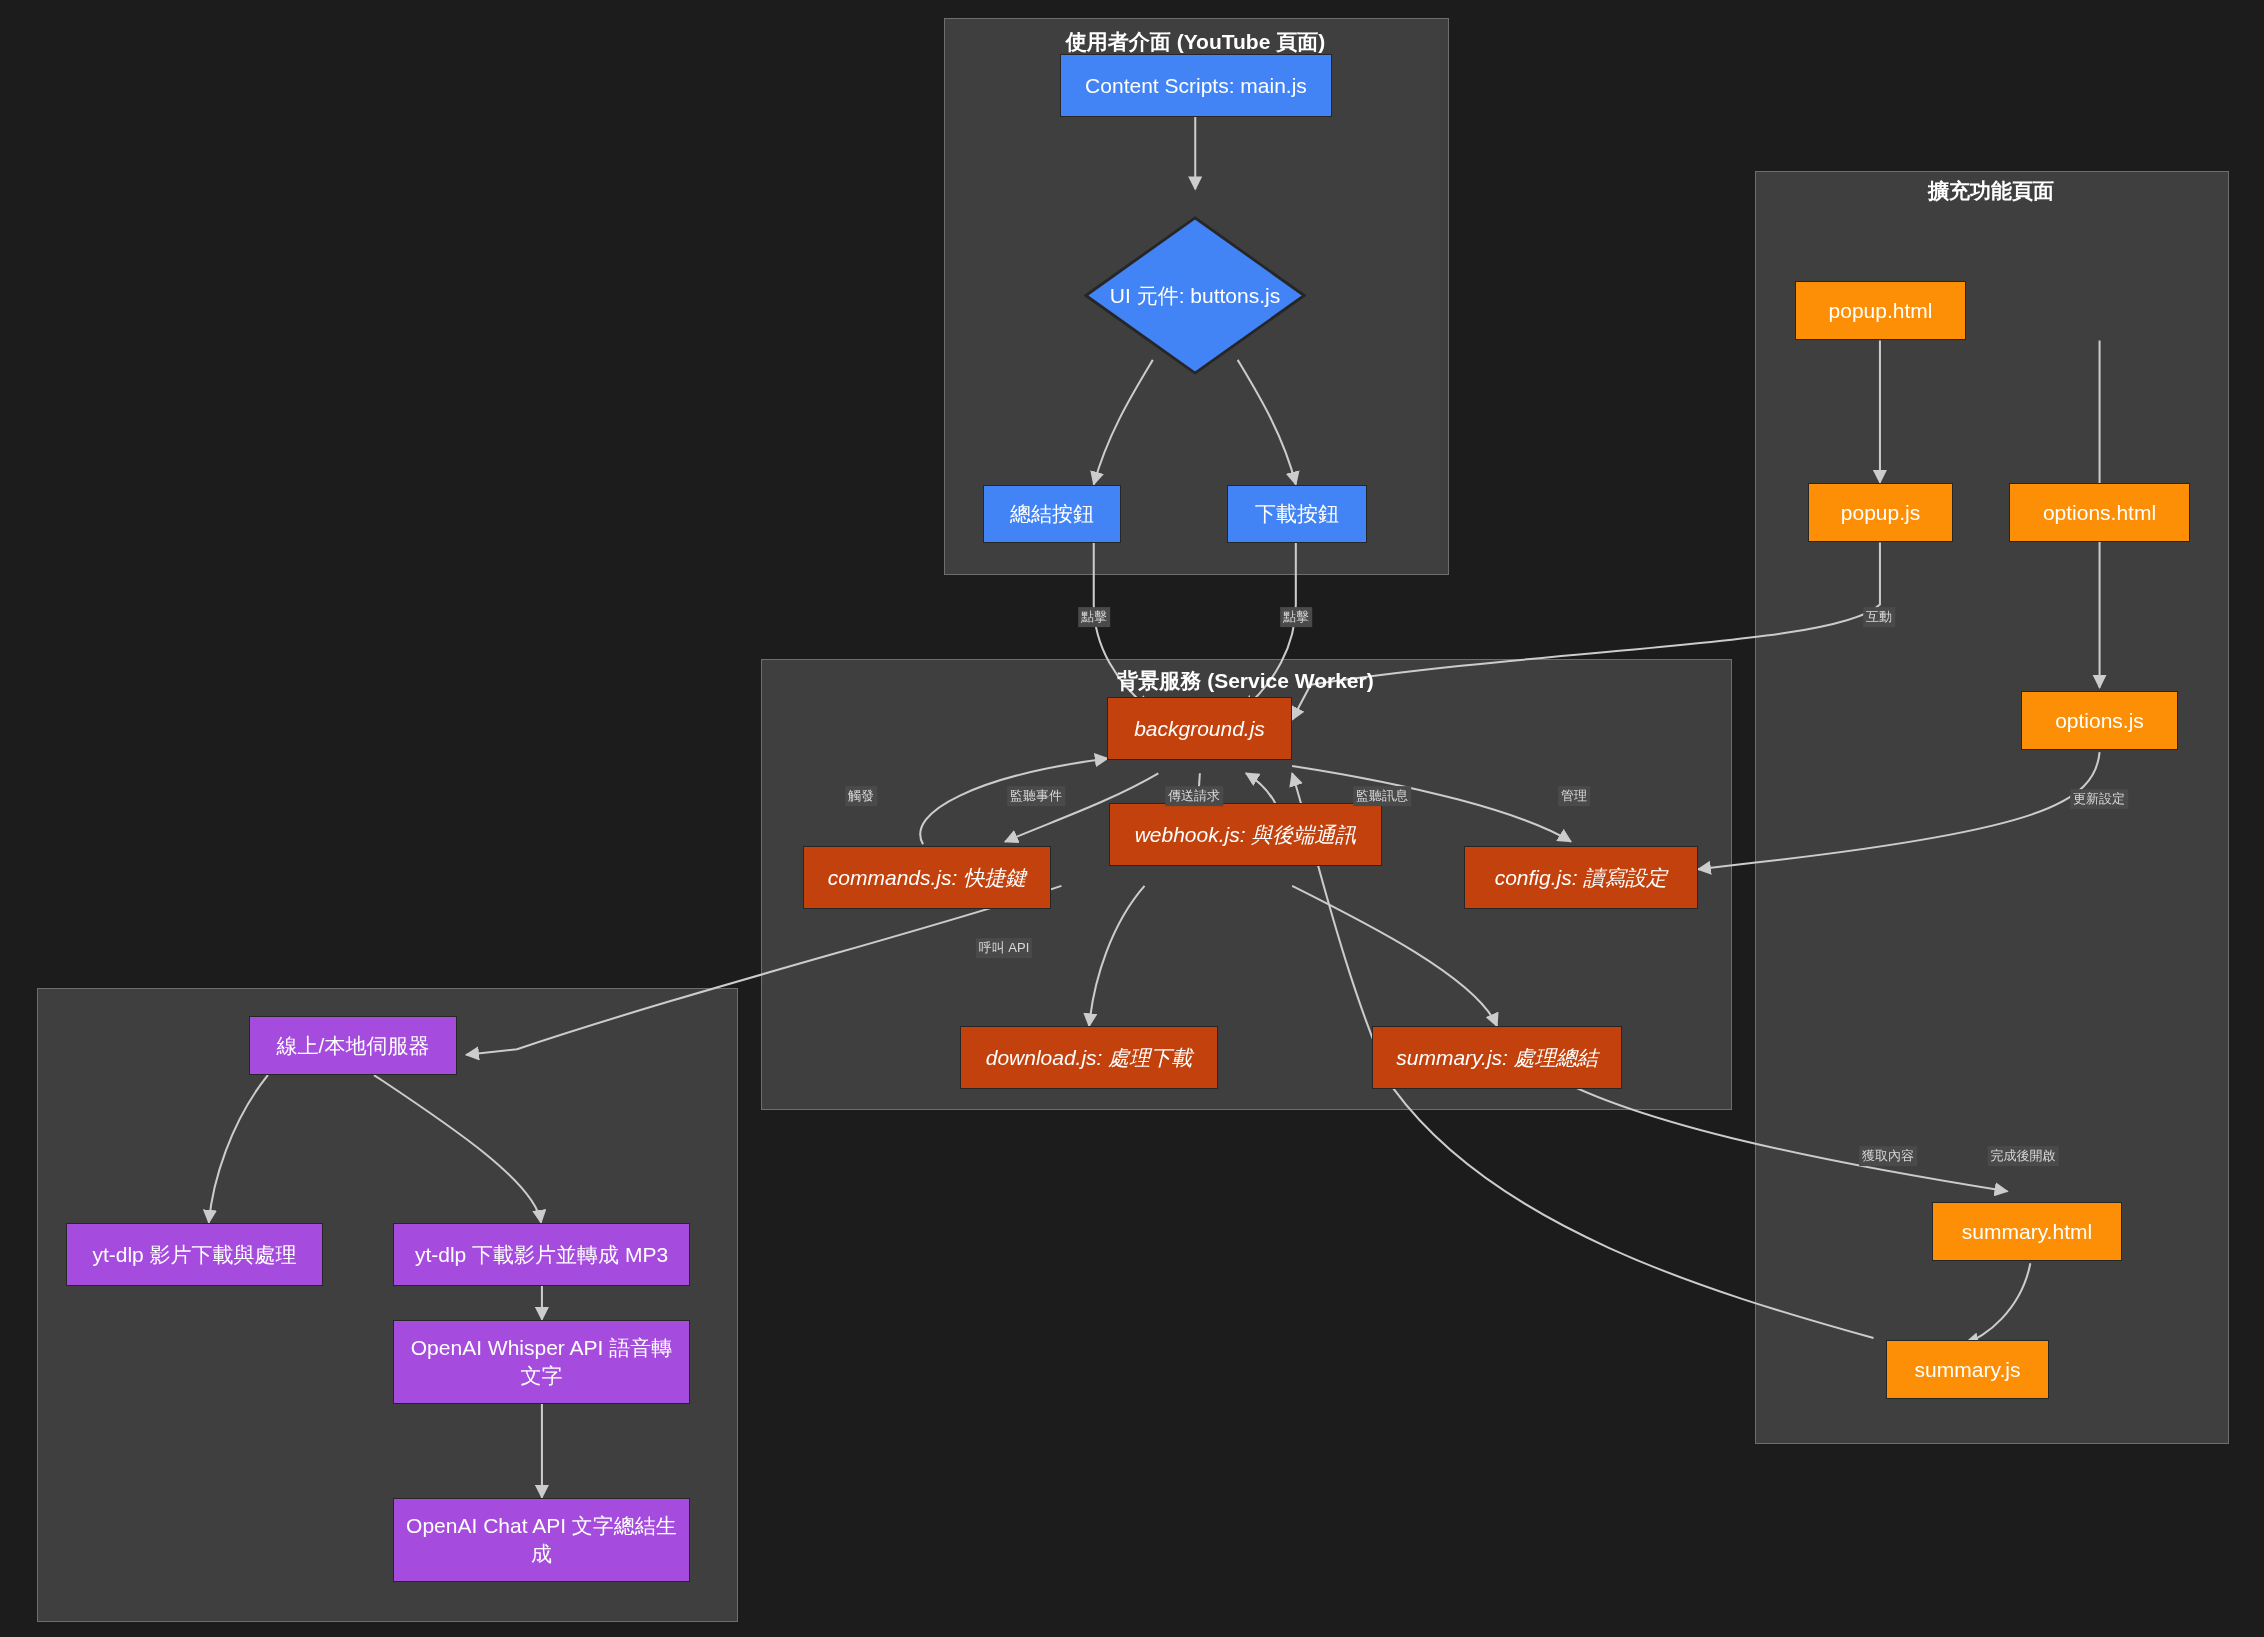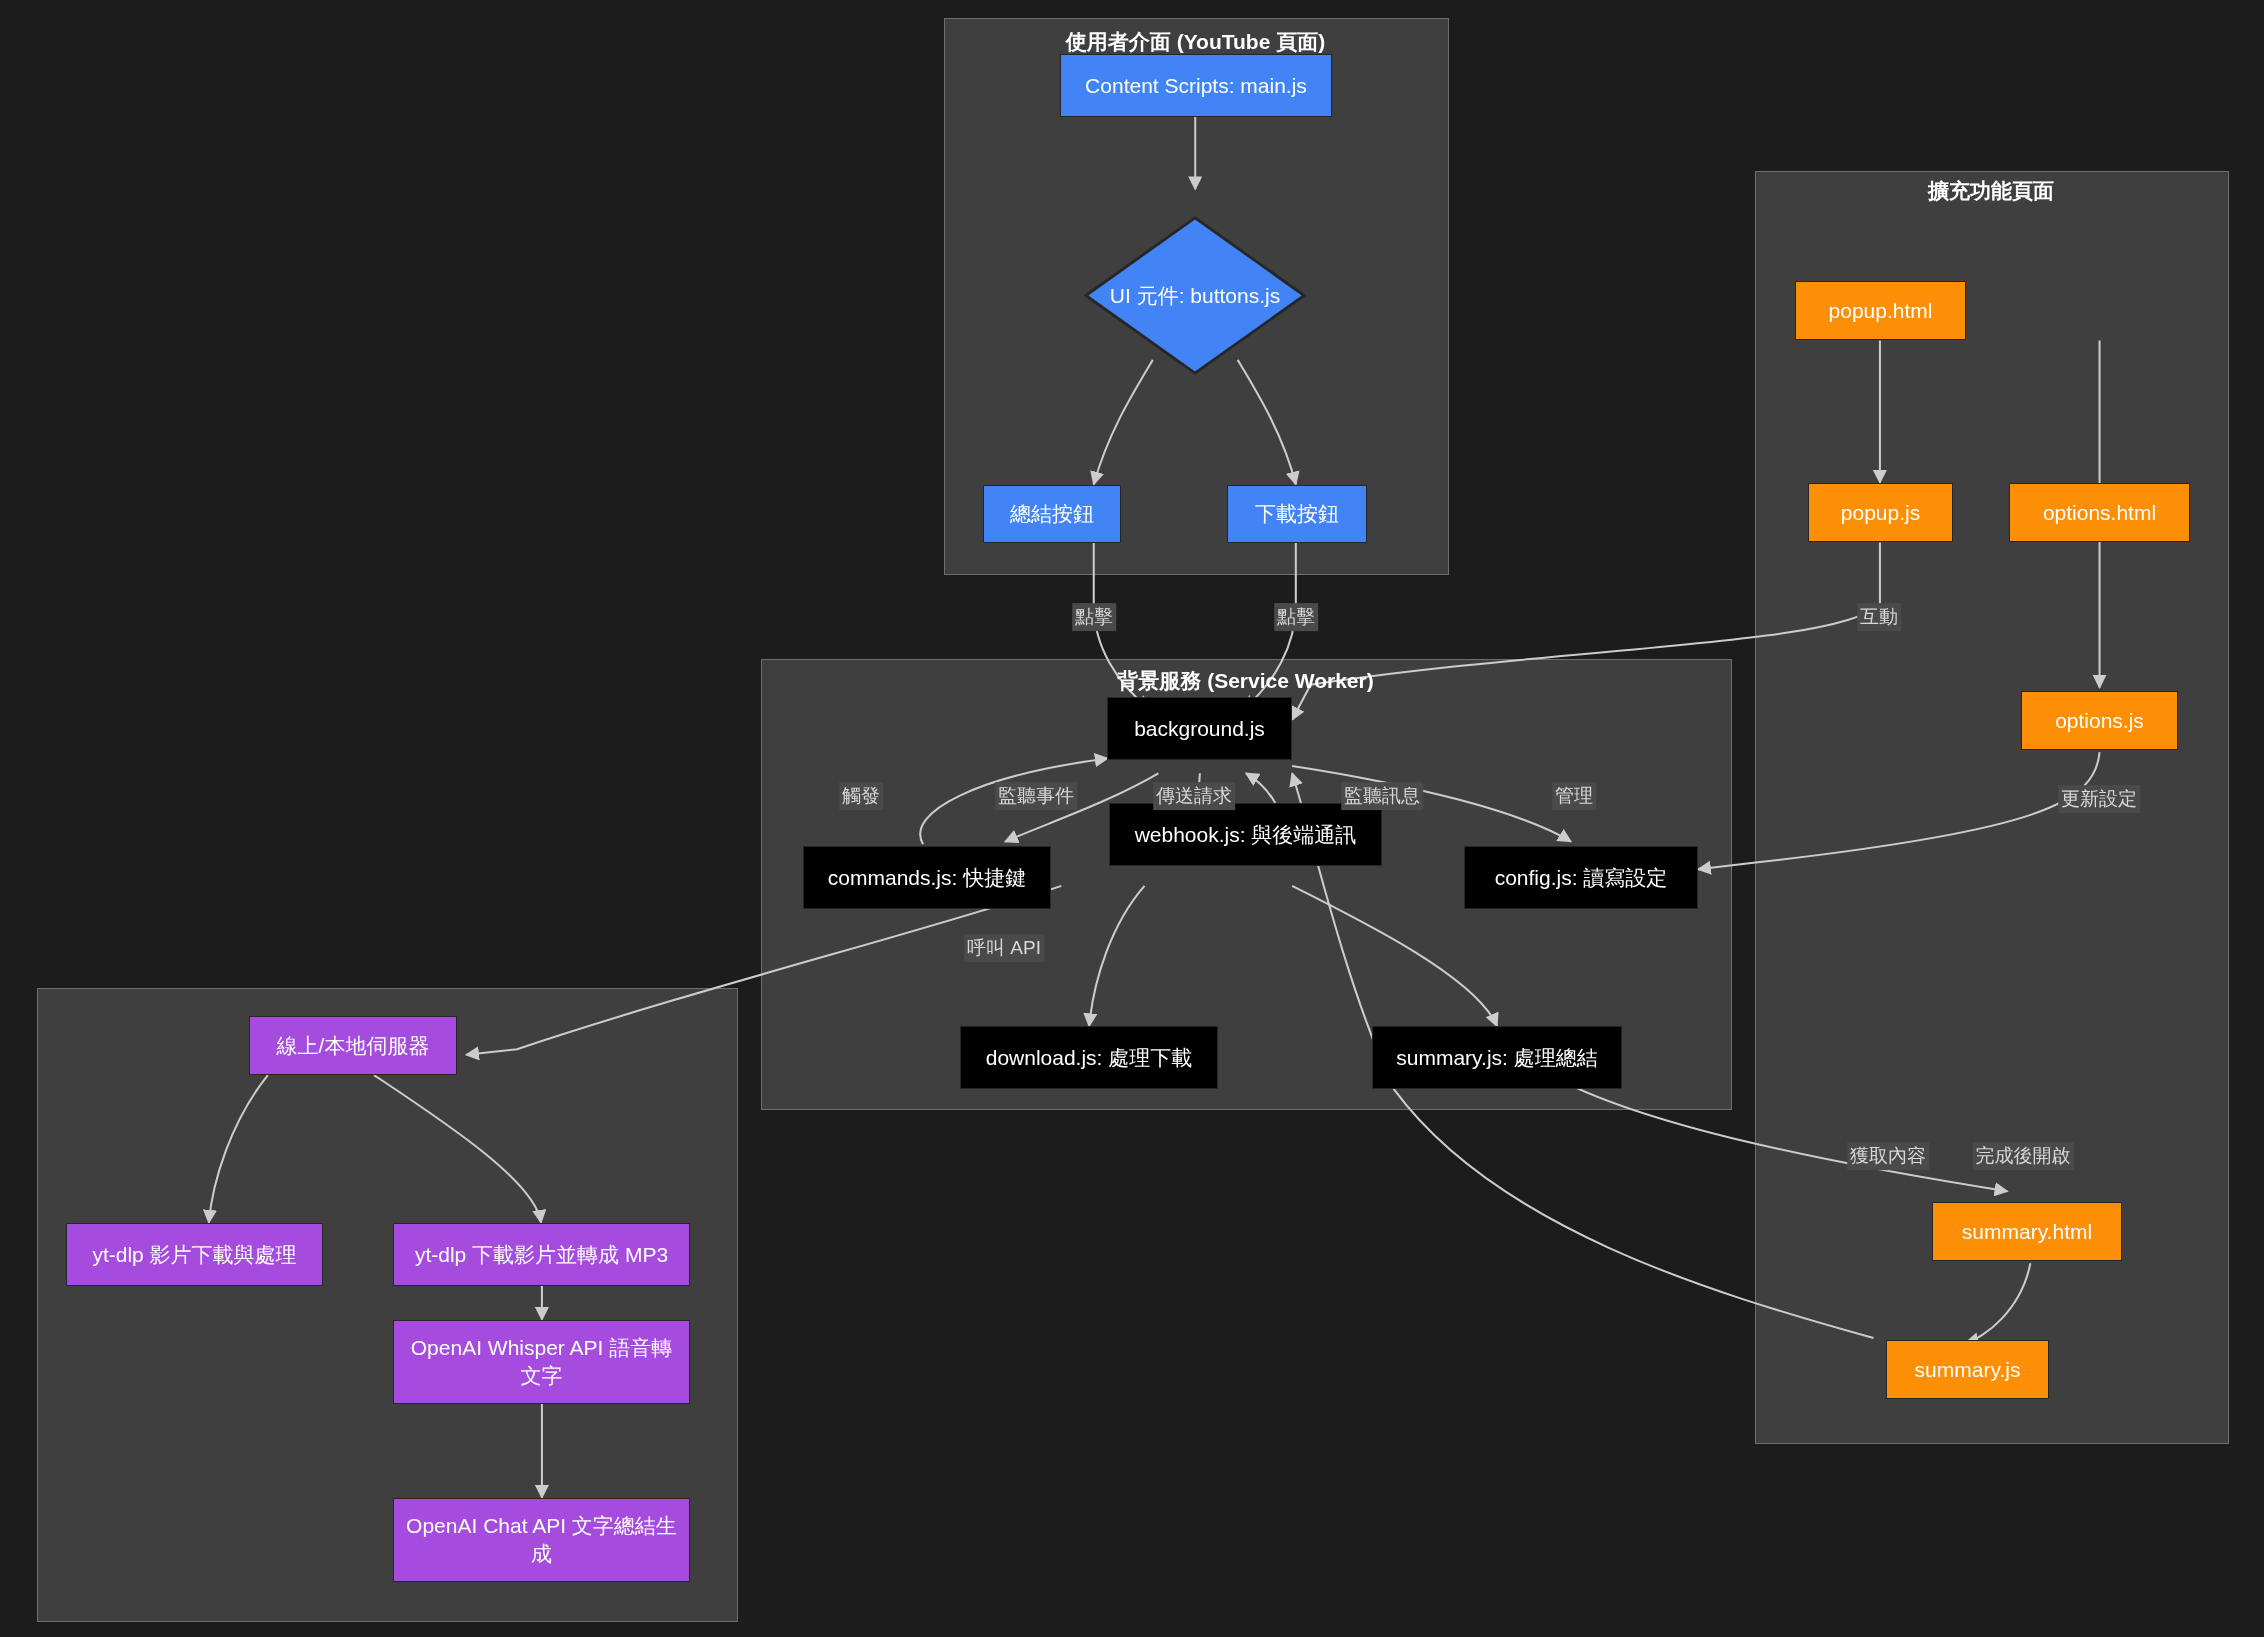--- a/index.html
+++ b/index.html
@@ -53,21 +53,21 @@
     text-align: center;
     color: #ffffff;
     font-size: 21px;
     line-height: 1.32;
     border: 1.8px solid #262626;
     box-sizing: border-box;
     z-index: 10;
     padding: 0 9.2px;
   }
   .node.blue   { background: #4284f5; }
-  .node.green  { background: #000000; }
+  .node.green  { background: #c2410c; font-style: italic; }
   .node.orange { background: #fc8f06; }
   .node.purple { background: #a54bdd; }
 
   .diamond-wrap {
     position: absolute;
     z-index: 10;
   }
   .diamond-shape {
     position: absolute;
     left: 0; top: 0;
@@ -82,21 +82,21 @@
     justify-content: center;
     color: #ffffff;
     font-size: 21px;
     white-space: nowrap;
     z-index: 2;
   }
   .edge-label {
     position: absolute;
     background: #4a4a4a;
     color: #d8d8d8;
-    font-size: 19px;
+    font-size: 13px;
     padding: 0.9px 2.8px;
     white-space: nowrap;
     z-index: 15;
     transform: translate(-50%, -50%);
   }
 </style>
 </head>
 <body>
 
 <div id="canvas">

